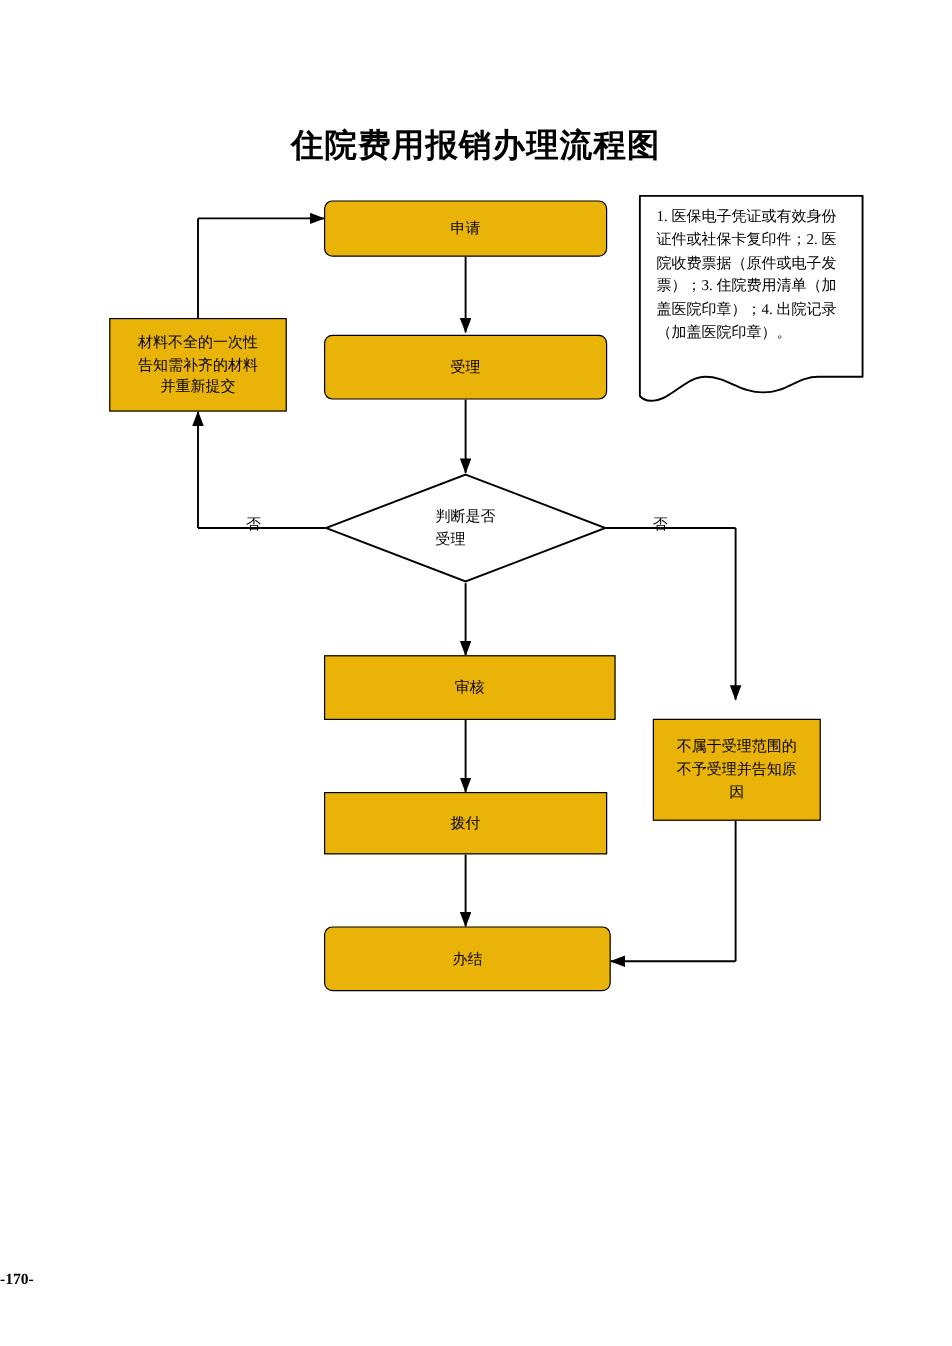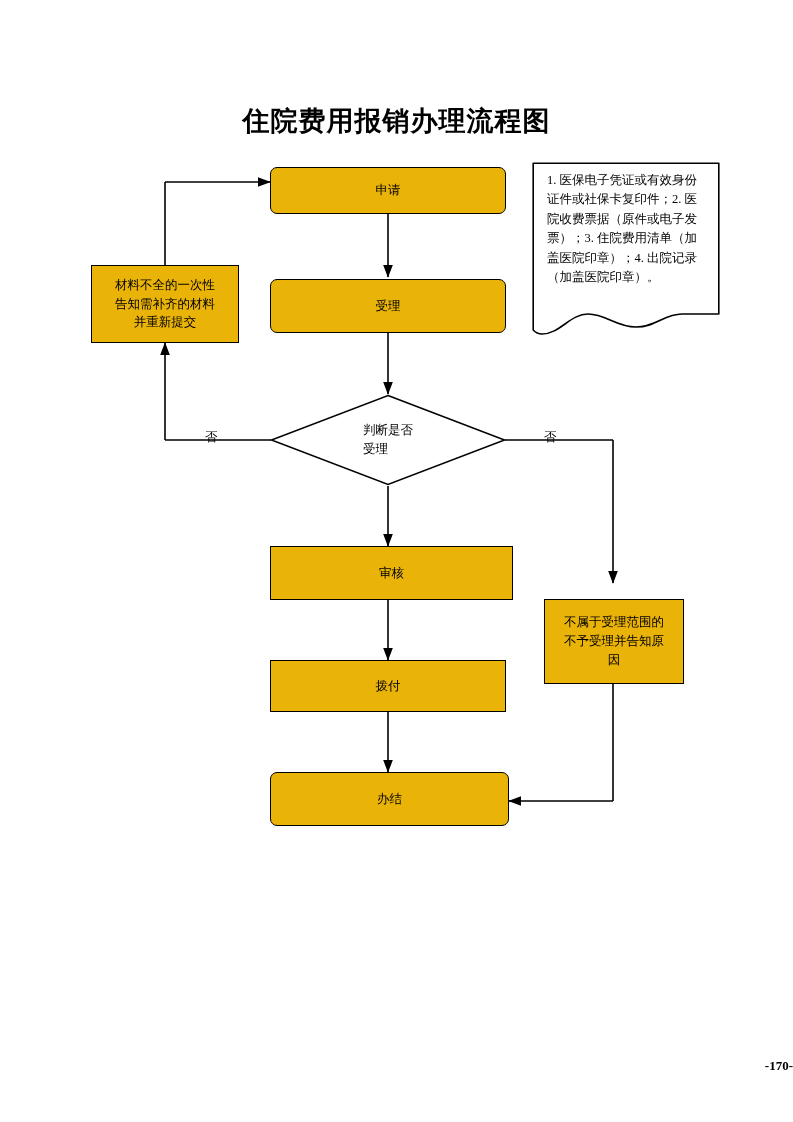--- a/index.html
+++ b/index.html
@@ -90,21 +90,21 @@
     top: 0;
     width: 793px;
     height: 1122px;
     pointer-events: none;
   }
   #page-number {
     position: absolute;
     left: 0;
     top: 1058px;
     width: 793px;
-    text-align: right;
+    text-align: left;
     font-size: 13px;
     font-weight: bold;
   }
   .multi {
     white-space: pre-line;
   }
 </style>
 </head>
 <body>
 

